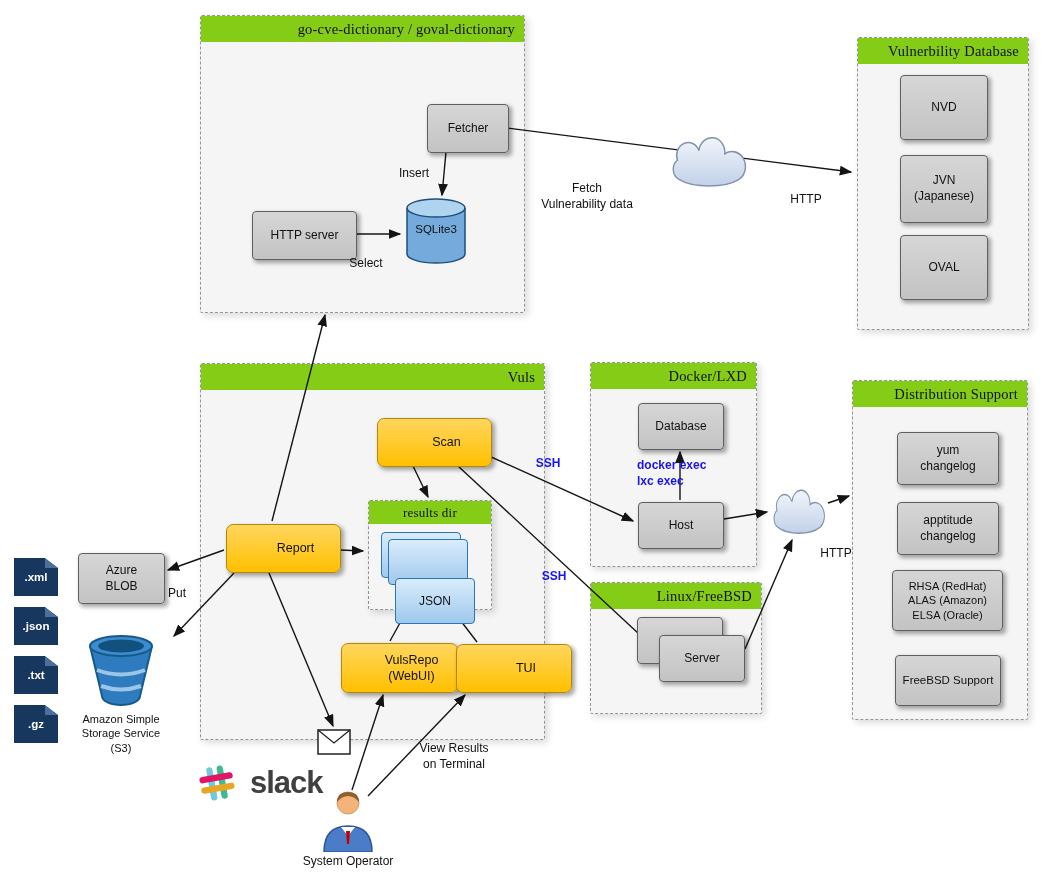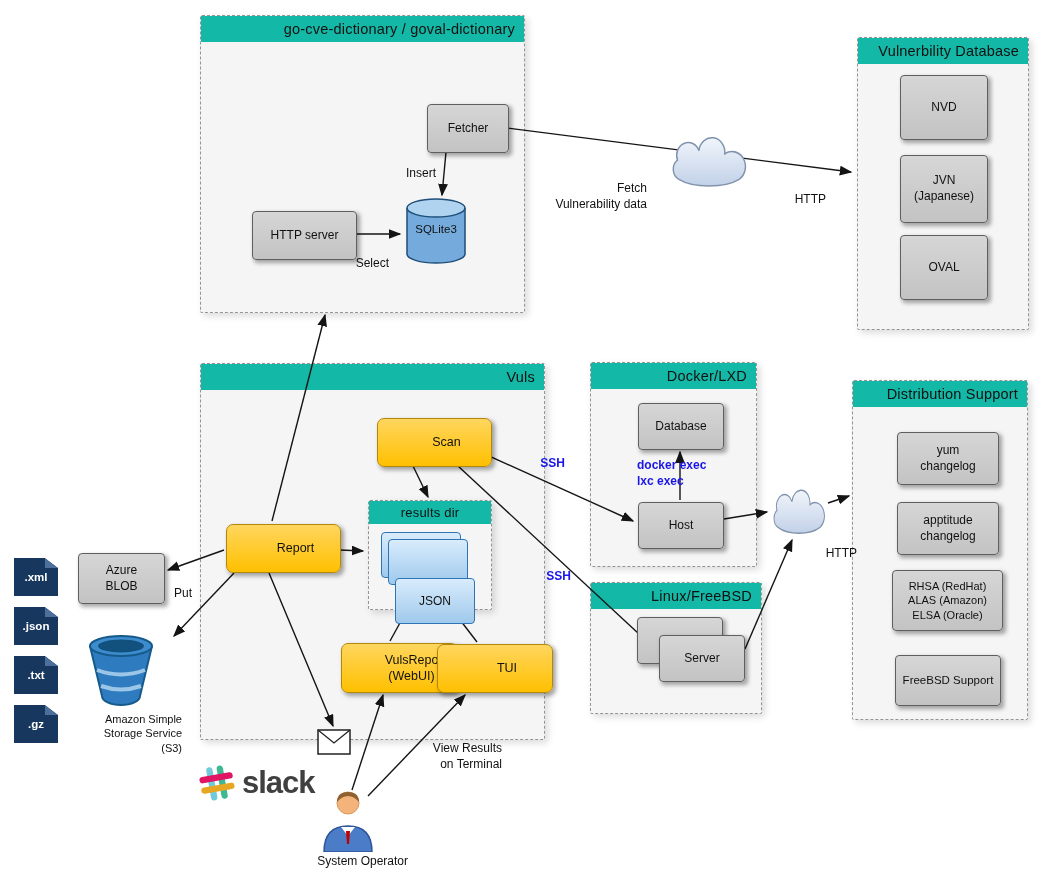--- a/index.html
+++ b/index.html
@@ -2,51 +2,51 @@
 <html style="--accent_yellow: #ffc000; --node_gray: #c3c3c3; --doc_blue: #9fc9ec; --file_navy: #17375e; --ssh_blue: #1a16e8; --bucket_blue: #2e7cbf;"><head>
 <meta charset="utf-8">
 <style>
   html,body{margin:0;padding:0;background:#fff;}
   .canvas{position:relative;width:1043px;height:887px;background:#ffffff;
           font-family:"Liberation Sans",sans-serif;color:#111;overflow:hidden;}
   .abs{position:absolute;}
   
   .group{position:absolute;border:1.6px dashed #949494;background:#f5f5f5;border-radius:2px;
          z-index:1;box-shadow:3px 3px 7px rgba(0,0,0,0.14);}
-  .group-title{position:absolute;top:0;left:0;right:0;height:26px;background:#14b8a6;
+  .group-title{position:absolute;top:0;left:0;right:0;height:26px;background:#84cc16;
                display:flex;align-items:center;justify-content:flex-end;padding:0 9px;
-               font-size:14.5px;white-space:pre-line;letter-spacing:.2px;}
+               font-size:14.5px;white-space:pre-line;letter-spacing:.2px;font-family:Liberation Serif, serif;}
   .group-title.center{justify-content:center;font-size:13px;height:23px;}
   
   .node{position:absolute;display:flex;align-items:center;justify-content:center;text-align:center;
         font-size:12px;line-height:1.3;white-space:pre-line;z-index:3;
         box-shadow:2.5px 2.5px 4px rgba(0,0,0,0.35);}
   .node-gray{background:linear-gradient(#d6d6d6,var(--node_gray,#c3c3c3));border:1px solid #5f5f5f;border-radius:4px;}
   .node-yellow{background:linear-gradient(#ffd65e,var(--accent_yellow,#ffc000));border:1.5px solid #b3880a;
                border-radius:7px;font-size:12.5px;padding-left:24px;}
   .doc{position:absolute;border:1.5px solid #2e75b6;border-radius:4px;
        background:linear-gradient(#d9ecfc,var(--doc_blue,#9fc9ec));z-index:3;
        display:flex;align-items:center;justify-content:center;font-size:12px;}
   
-  .label{position:absolute;font-size:12px;line-height:1.3;white-space:pre-line;z-index:5;text-align:right;}
+  .label{position:absolute;font-size:12px;line-height:1.3;white-space:pre-line;z-index:5;text-align:center;}
   .label.left{text-align:left;}
   .blue{color:var(--ssh_blue,#1a16e8);font-weight:bold;}
   
   .file-icon{position:absolute;width:44px;height:38px;background:var(--file_navy,#17375e);color:#fff;
              font-weight:bold;font-size:11.5px;display:flex;align-items:center;justify-content:center;
              z-index:3;clip-path:polygon(0 0,70% 0,100% 26%,100% 100%,0 100%);}
   .file-fold{position:absolute;top:0;right:0;width:13.2px;height:10px;background:#4d6f9c;
              clip-path:polygon(0 0,0 100%,100% 100%);}
   .cylinder{position:absolute;z-index:3;}
   .cyl-label{position:absolute;top:26px;left:0;right:0;text-align:center;font-size:11.5px;}
   .cloud{position:absolute;z-index:4;}
   .icon{z-index:3;}
   svg.arrows{position:absolute;inset:0;z-index:2;pointer-events:none;}
   svg.arrows line{stroke:#141414;stroke-width:1.4;}
-  .slack-row{display:flex;align-items:center;gap:5px;z-index:3;}
+  .slack-row{display:flex;align-items:center;gap:13px;z-index:3;}
   .slack-text{font-size:31px;font-weight:700;color:#404040;letter-spacing:-1px;}
   .small-font{font-size:11px;}
   .mid-font{font-size:11.5px;}
 </style>
 </head>
 <body>
 
 <div class="canvas">
 
   <svg class="arrows" width="1043" height="887" viewBox="0 0 1043 887">
@@ -149,21 +149,21 @@
 
   <div class="label" style="left:527px;top:181px;width:120px;">Fetch
 Vulnerability data</div>
   <div class="label" style="left:786px;top:192px;width:40px;">HTTP</div>
   <div class="label" style="left:815px;top:546px;width:42px;">HTTP</div>
 
   <div class="node node-yellow" style="left:377px;top:418px;width:89px;height:47px;">Scan</div>
   <div class="node node-yellow" style="left:226px;top:524px;width:89px;height:47px;">Report</div>
   <div class="node node-yellow" style="left:341px;top:643px;width:91px;height:48px;">VulsRepo
 (WebUI)</div>
-  <div class="node node-yellow" style="left:437px;top:644px;width:90px;height:47px;">TUI</div>
+  <div class="node node-yellow" style="left:456px;top:644px;width:90px;height:47px;">TUI</div>
 
   <div class="doc" style="left:381px;top:532px;width:78px;height:44px;"></div>
   <div class="doc" style="left:388px;top:539px;width:78px;height:44px;"></div>
   <div class="doc" style="left:395px;top:572px;width:78px;height:44px;margin-top:6px;">JSON</div>
 
   <div class="node node-gray" style="left:638px;top:403px;width:84px;height:45px;">Database</div>
   <div class="node node-gray" style="left:638px;top:502px;width:84px;height:45px;">Host</div>
 
   <div class="node node-gray" style="left:637px;top:617px;width:84px;height:45px;"></div>
   <div class="node node-gray" style="left:659px;top:635px;width:84px;height:45px;">Server</div>

